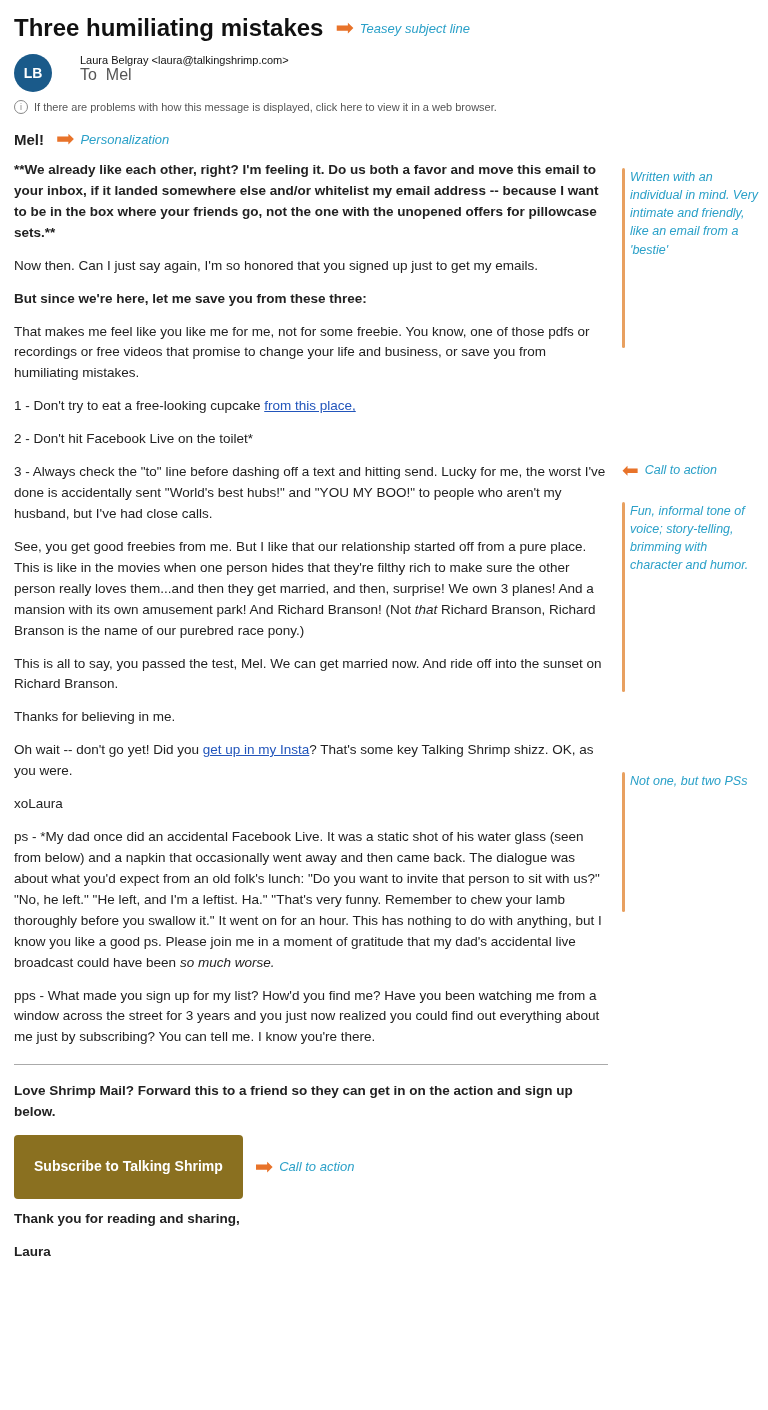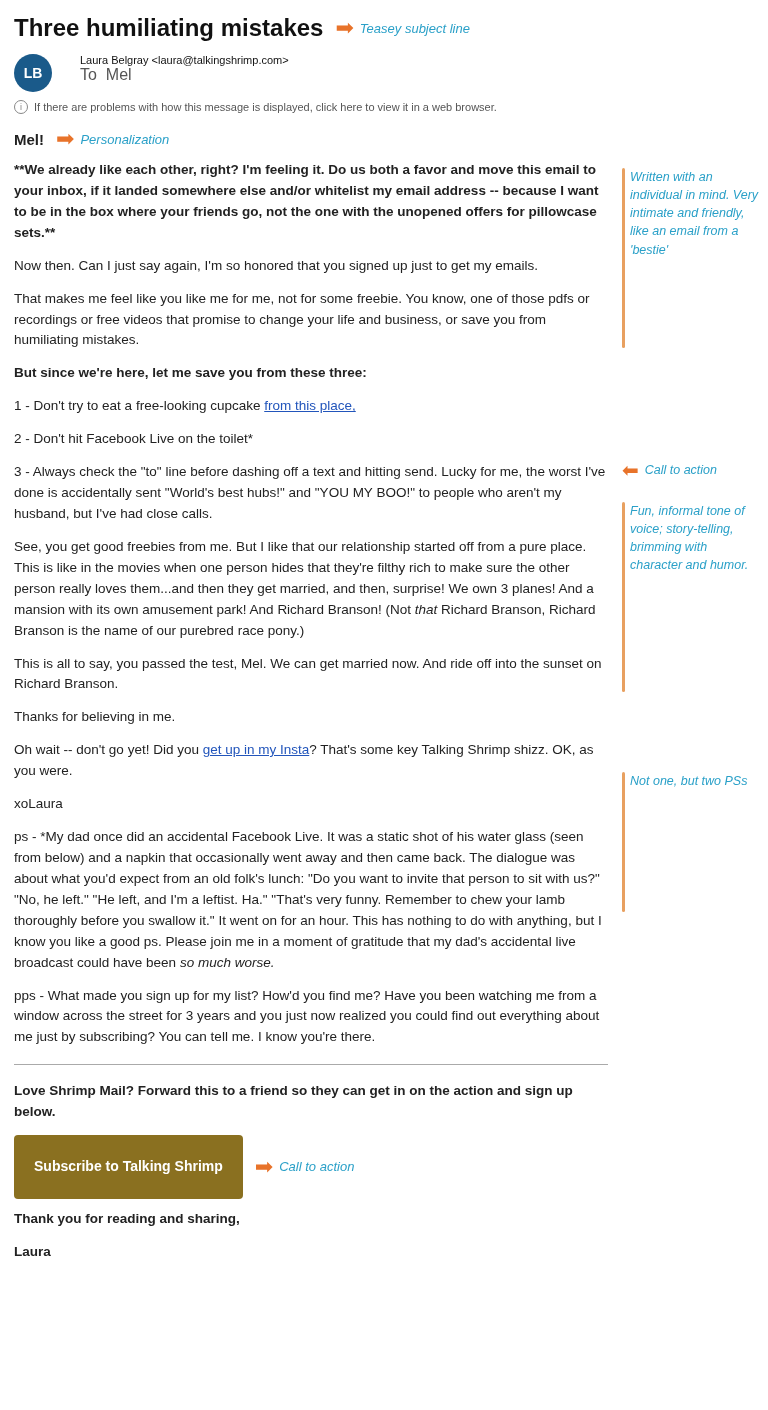--- a/index.html
+++ b/index.html
@@ -227,25 +227,25 @@
 
       <p class="body-p">
         <strong>**We already like each other, right? I'm feeling it. Do us both a favor and move this email to your inbox, if it landed somewhere else and/or whitelist my email address -- because I want to be in the box where your friends go, not the one with the unopened offers for pillowcase sets.**</strong>
       </p>
 
       <p class="body-p">
         Now then. Can I just say again, I'm so honored that you signed up just to get my emails.
       </p>
 
       <p class="body-p">
+        <strong>But since we're here, let me save you from these three:</strong>
+      </p>
+
+      <p class="body-p">
         That makes me feel like you like me for me, not for some freebie. You know, one of those pdfs or recordings or free videos that promise to change your life and business, or save you from humiliating mistakes.
-      </p>
-
-      <p class="body-p">
-        <strong>But since we're here, let me save you from these three:</strong>
       </p>
 
       <p class="body-p">
         1 - Don't try to eat a free-looking cupcake <a class="link-text" href="#">from this place,</a>
       </p>
 
       <p class="body-p">
         2 - Don't hit Facebook Live on the toilet*
       </p>
 

